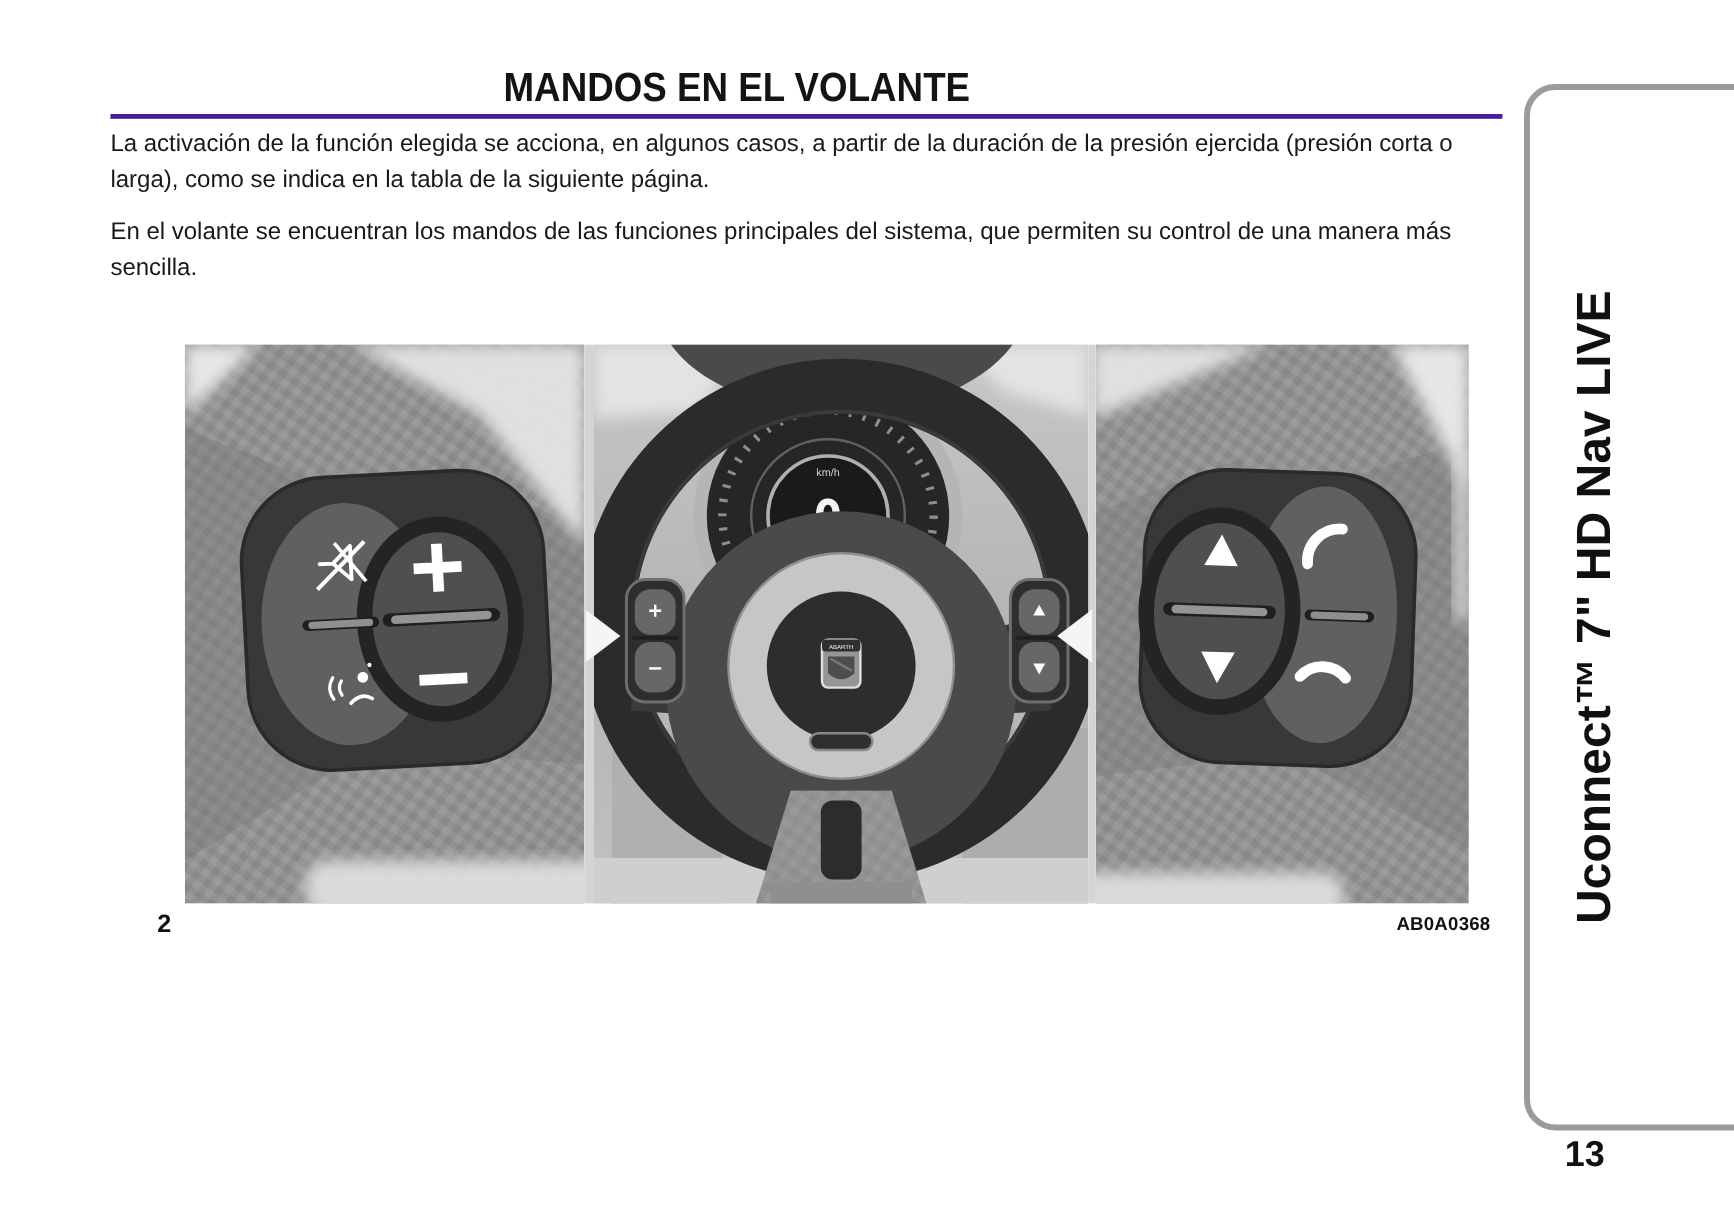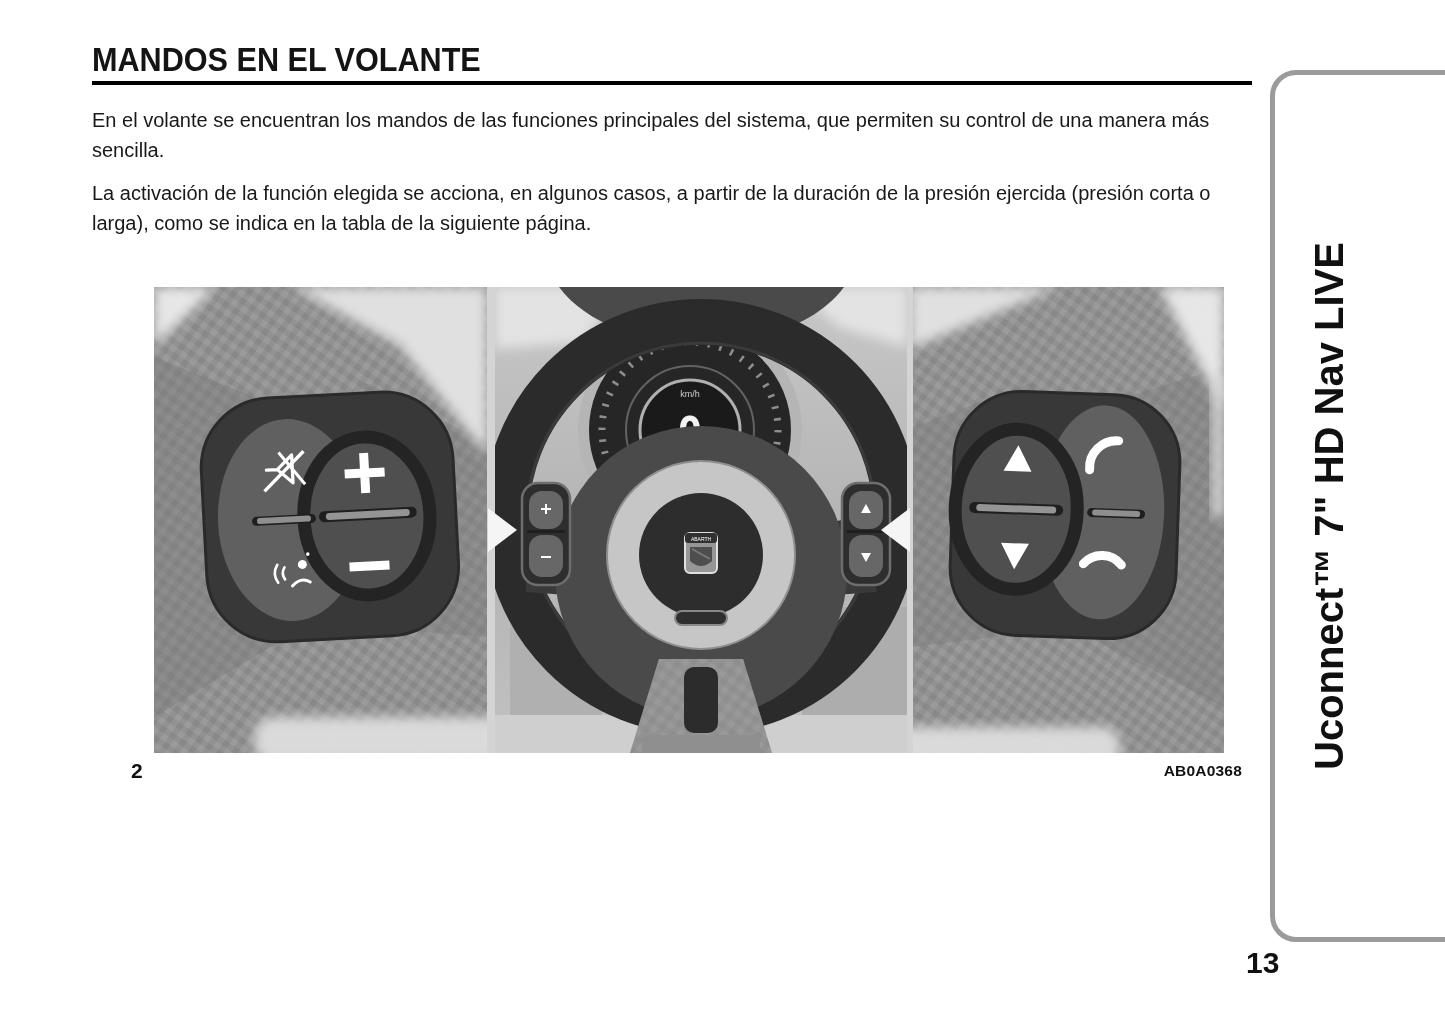--- a/index.html
+++ b/index.html
@@ -1,22 +1,22 @@
 <!DOCTYPE html>
 <html><head>
 <meta charset="utf-8">
 <style>
   html,body{margin:0;padding:0;}
   body{
     width:1445px;height:1018px;position:relative;overflow:hidden;
     background:#ffffff;font-family:"Liberation Sans",sans-serif;color:#1b1b1b;
   }
   .title-block{
-    position:absolute;left:92px;top:42px;width:1160px;
-    border-bottom:4px solid #000000;padding-bottom:5px;
+    position:absolute;left:92px;top:56px;width:1160px;
+    border-bottom:4px solid #4c1d95;padding-bottom:5px;text-align:center;
   }
   .title-block h1{
     margin:0;font-size:34px;line-height:34px;font-weight:800;color:#141414;
     letter-spacing:0px;white-space:nowrap;
     transform:scaleX(0.9);transform-origin:left center;
   }
   .text-block{
     position:absolute;left:92px;top:105px;width:1170px;
     font-size:20px;line-height:30px;color:#191919;
   }
@@ -40,38 +40,38 @@
   .tab-label-wrap{
     position:absolute;left:6px;top:0;width:96px;height:100%;
   }
   .tab-label{
     position:absolute;left:50%;top:50%;
     transform:translate(-50%,-50%) rotate(-90deg);
     white-space:nowrap;font-size:40px;font-weight:800;color:#101010;
     letter-spacing:0px;
   }
   .page-num{
-    position:absolute;left:1246px;top:946px;font-size:30px;font-weight:bold;color:#111;
+    position:absolute;left:1304px;top:946px;font-size:30px;font-weight:bold;color:#111;
   }
 </style>
 </head>
 <body>
 
 <div class="title-block">
   <h1>MANDOS EN EL VOLANTE</h1>
 </div>
 
 <div class="text-block">
   <p>
+    <span>La activación de la función elegida se acciona, en algunos casos, a partir de la duración de la presión ejercida (presión corta o</span><br>
+    <span>larga), como se indica en la tabla de la siguiente página.</span>
+  </p>
+  <p>
     <span>En el volante se encuentran los mandos de las funciones principales del sistema, que permiten su control de una manera más</span><br>
     <span>sencilla.</span>
-  </p>
-  <p>
-    <span>La activación de la función elegida se acciona, en algunos casos, a partir de la duración de la presión ejercida (presión corta o</span><br>
-    <span>larga), como se indica en la tabla de la siguiente página.</span>
   </p>
 </div>
 
 <div class="figure-wrap">
 <svg viewBox="0 0 1070 466" xmlns="http://www.w3.org/2000/svg">
   <defs>
     <pattern id="carbon" width="12" height="12" patternUnits="userSpaceOnUse" patternTransform="rotate(35)">
       <rect width="12" height="12" fill="#8e8e8e"></rect>
       <rect width="6" height="6" fill="#989898"></rect>
       <rect x="6" y="6" width="6" height="6" fill="#848484"></rect>

